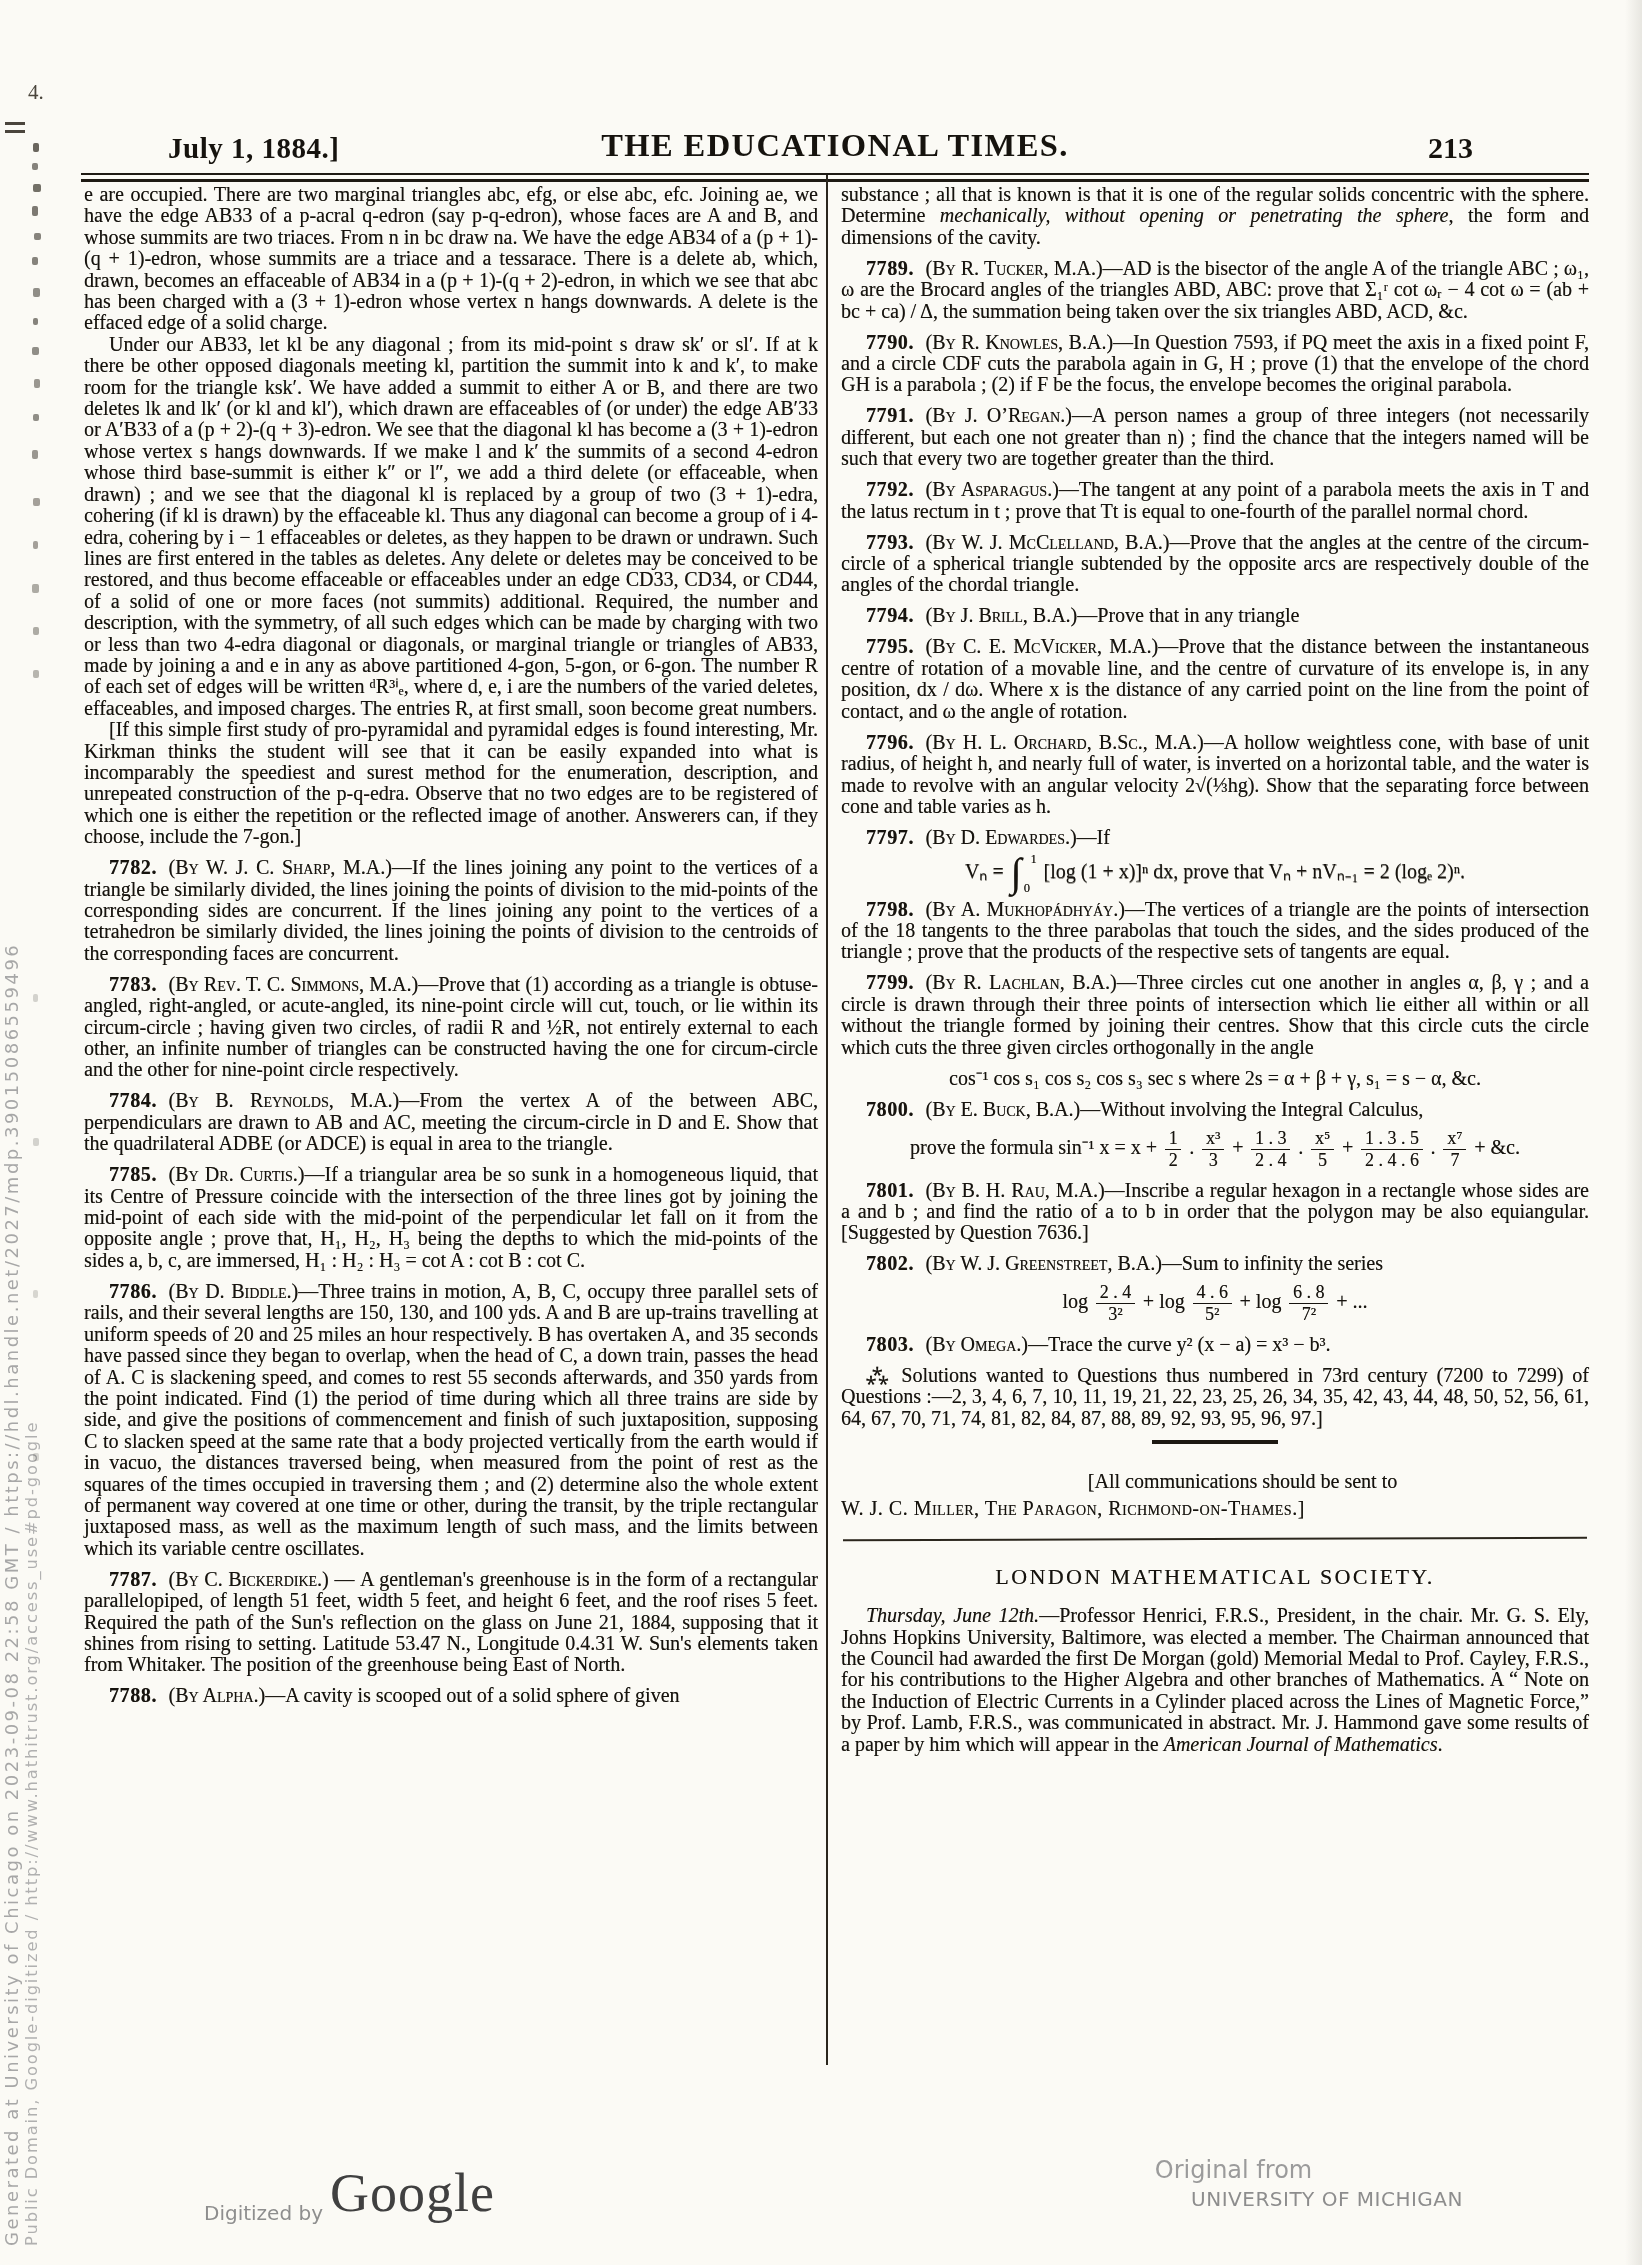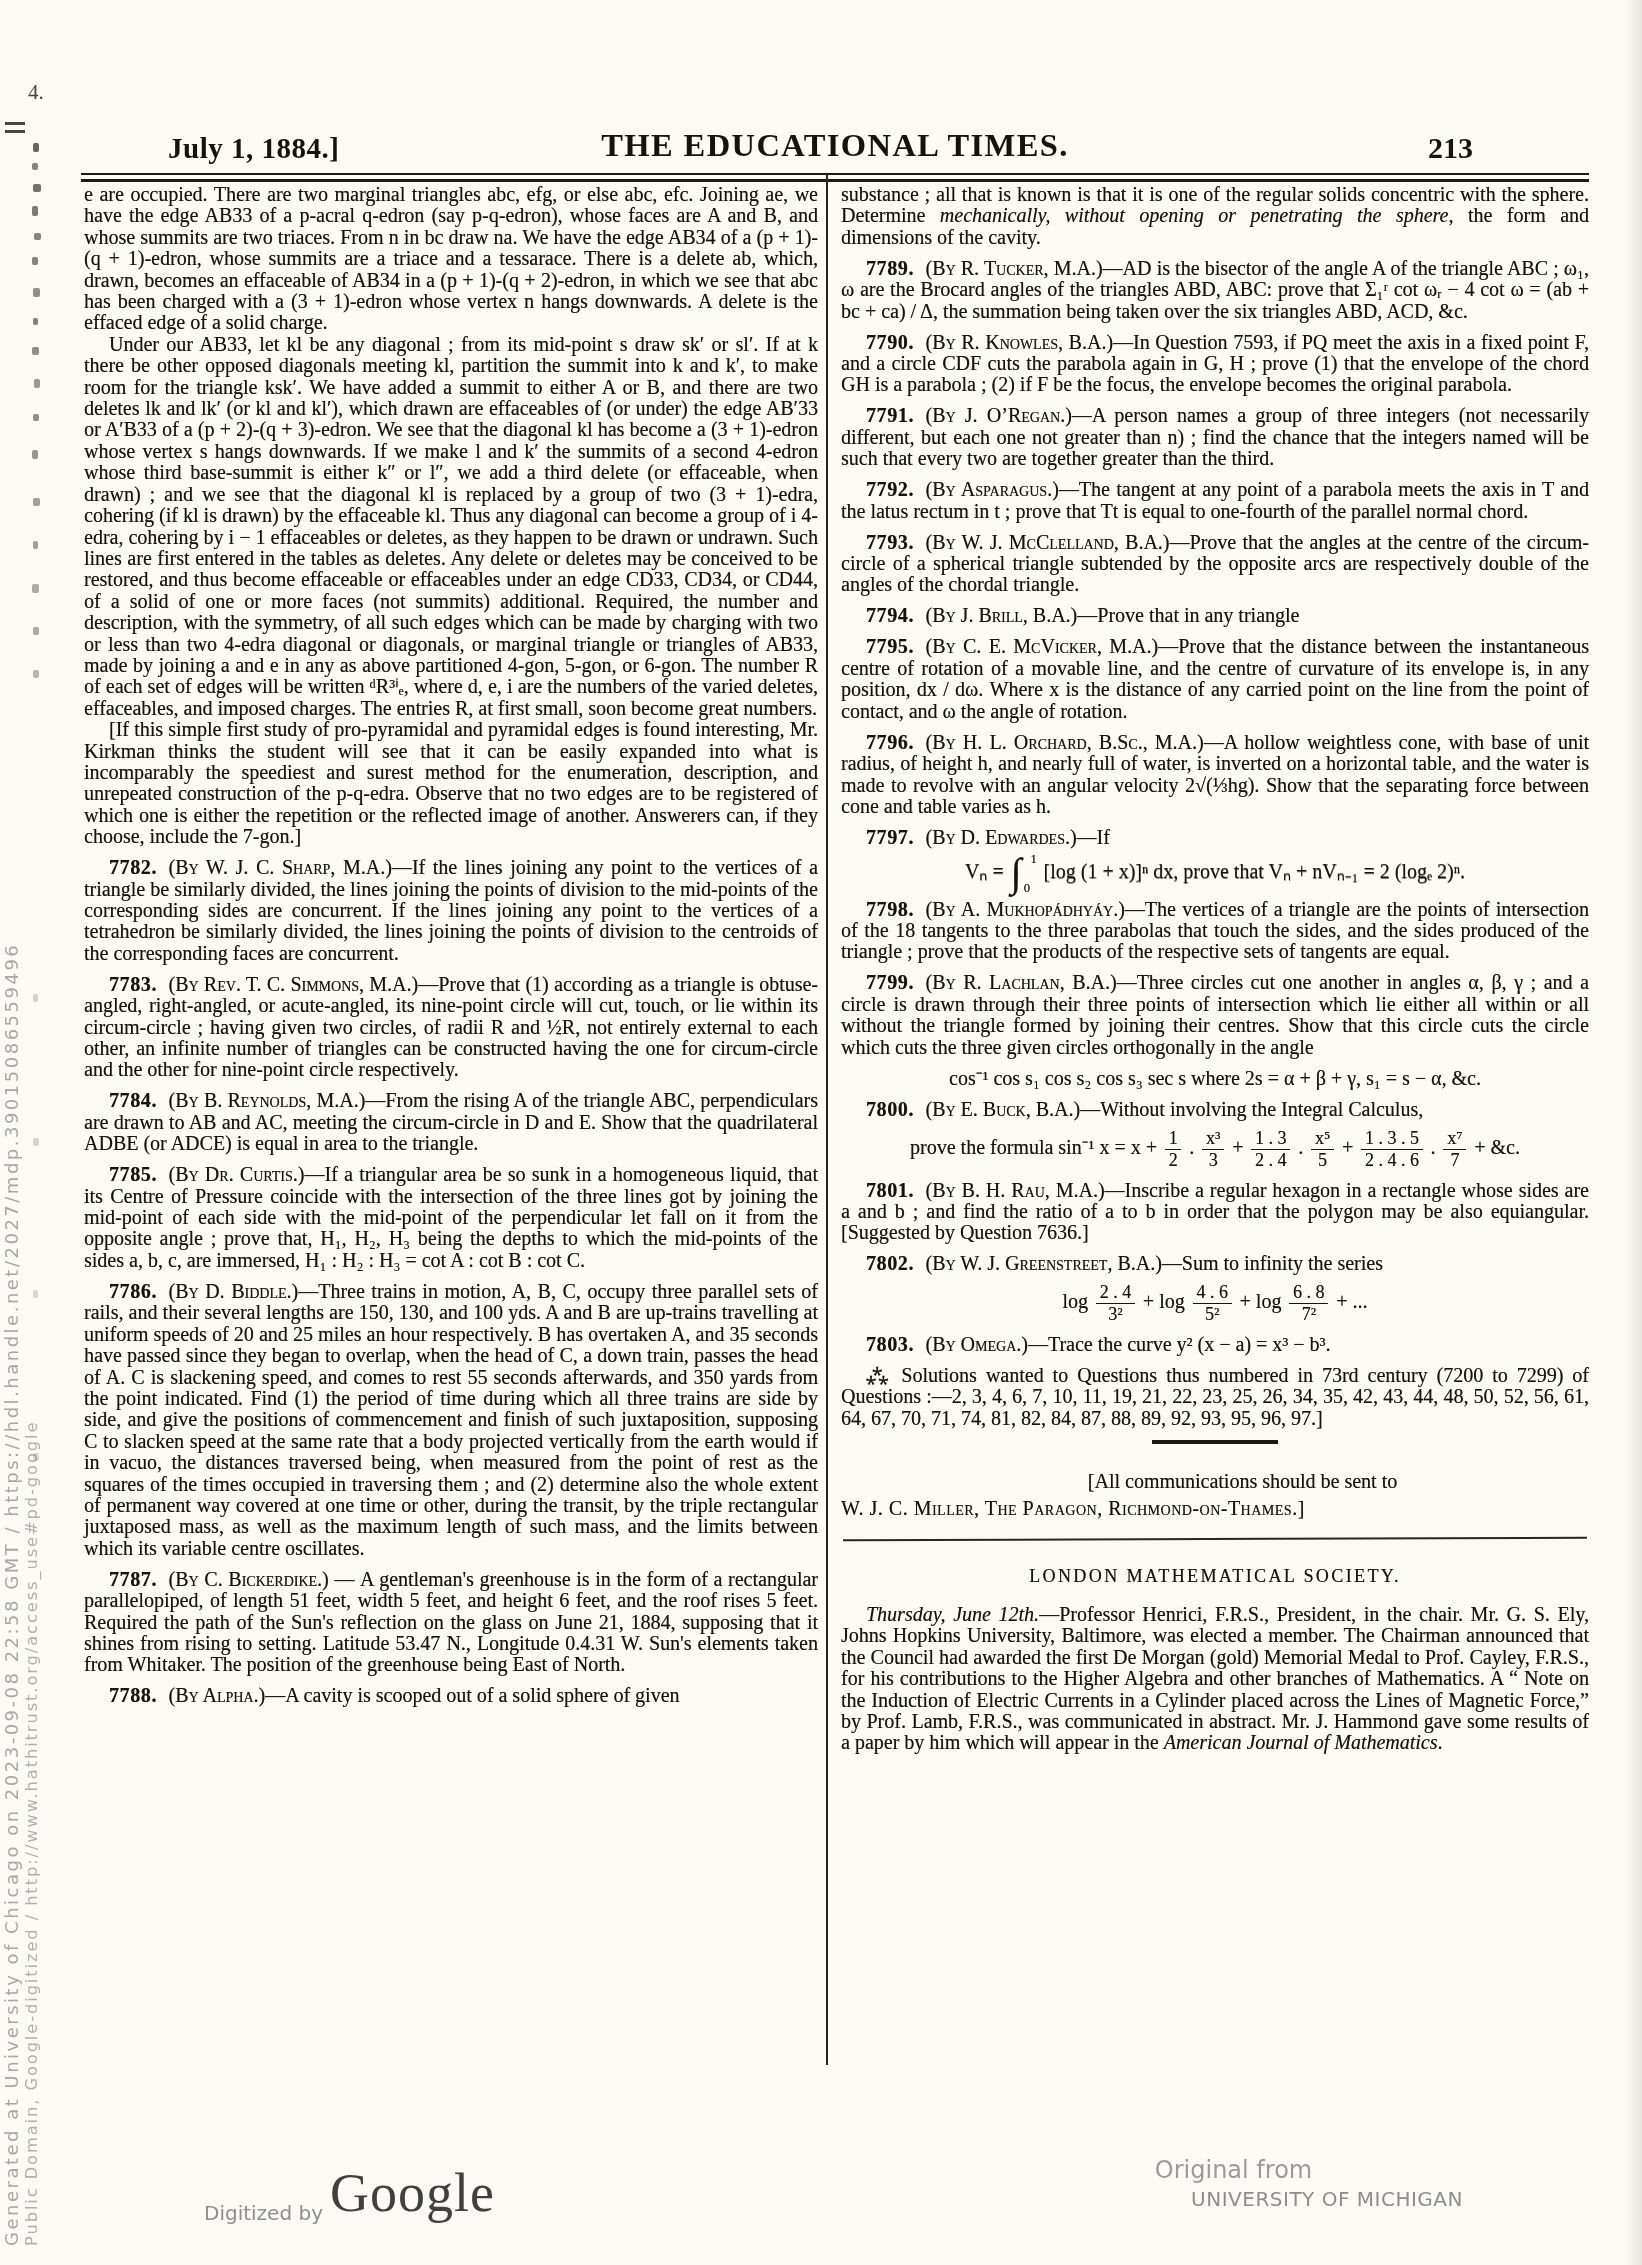--- a/index.html
+++ b/index.html
@@ -33,21 +33,21 @@
   .frac .den{display:block;padding-top:1px;}
   .bigint{position:relative;display:inline-block;font-size:40px;line-height:.8;vertical-align:-7.6px;padding-right:17px;margin-left:1.9px;}
   .ilim{position:absolute;font-size:12.4px;line-height:1;}
   .itop{top:-3.8px;right:1.9px;}
   .ibot{bottom:-5.7px;right:8.6px;}
   
   .short-rule{width:126px;height:3.3px;background:#1c1811;margin:11.5px auto 0;}
   .comm1{margin-top:27px;padding-left:55px;text-align:center;}
   .comm2{margin-top:5.7px;font-variant:small-caps;letter-spacing:0.5px;}
   .long-rule{height:2.4px;background:#2b261d;margin:19px 1.9px 0;transform:rotate(-.2deg);}
-  .soc-head{margin-top:25px;text-align:center;font-size:18px;letter-spacing:2.4px;font-weight:normal;text-indent:0;}
+  .soc-head{margin-top:25px;text-align:center;font-size:22px;letter-spacing:2.4px;font-weight:normal;text-indent:0;}
   .soc-para{margin-top:17px;}
   
   .mline{position:absolute;white-space:nowrap;font-family:"DejaVu Sans",sans-serif;
          color:#a7a7a7;transform-origin:0 0;transform:rotate(-90deg);}
   #margin-line1{left:1px;top:2246px;font-size:18px;letter-spacing:2.5px;}
   #margin-line2{left:22px;top:2246px;font-size:16.3px;letter-spacing:1.9px;color:#b0b0b0;}
   .corner-mark{position:absolute;left:28px;top:80px;font-size:21px;color:#4a453c;}
   .ftr-digitized{position:absolute;left:204px;top:2201px;font-size:20px;color:#8e8e8e;font-family:"DejaVu Sans",sans-serif;}
   .ftr-google{position:absolute;left:330px;top:2162px;font-size:54px;color:#404040;font-family:"Liberation Serif",serif;letter-spacing:1px;}
   .ftr-origfrom{position:absolute;left:1071px;top:2156px;width:325px;text-align:center;font-size:24px;color:#9b9b9b;font-family:"DejaVu Sans",sans-serif;}
@@ -68,21 +68,21 @@
 <div id="rule-bot" class="rule"></div>
 <div id="col-divider"></div>
 
 <div class="col" id="left-col">
   <p>e are occupied.  There are two marginal triangles abc, efg, or else abc, efc.  Joining ae, we have the edge AB33 of a p-acral q-edron (say p-q-edron), whose faces are A and B, and whose summits are two triaces. From n in bc draw na.  We have the edge AB34 of a (p + 1)-(q + 1)-edron, whose summits are a triace and a tessarace.  There is a delete ab, which, drawn, becomes an effaceable of AB34 in a (p + 1)-(q + 2)-edron, in which we see that abc has been charged with a (3 + 1)-edron whose vertex n hangs downwards.  A delete is the effaced edge of a solid charge.</p>
   <p class="indent">Under our AB33, let kl be any diagonal ; from its mid-point s draw sk′ or sl′.  If at k there be other opposed diagonals meeting kl, partition the summit into k and k′, to make room for the triangle ksk′.  We have added a summit to either A or B, and there are two deletes lk and lk′ (or kl and kl′), which drawn are effaceables of (or under) the edge AB′33 or A′B33 of a (p + 2)-(q + 3)-edron.  We see that the diagonal kl has become a (3 + 1)-edron whose vertex s hangs downwards.  If we make l and k′ the summits of a second 4-edron whose third base-summit is either k″ or l″, we add a third delete (or effaceable, when drawn) ; and we see that the diagonal kl is replaced by a group of two (3 + 1)-edra, cohering (if kl is drawn) by the effaceable kl.  Thus any diagonal can become a group of i 4-edra, cohering by i − 1 effaceables or deletes, as they happen to be drawn or undrawn.  Such lines are first entered in the tables as deletes.  Any delete or deletes may be conceived to be restored, and thus become effaceable or effaceables under an edge CD33, CD34, or CD44, of a solid of one or more faces (not summits) additional.  Required, the number and description, with the symmetry, of all such edges which can be made by charging with two or less than two 4-edra diagonal or diagonals, or marginal triangle or triangles of AB33, made by joining a and e in any as above partitioned 4-gon, 5-gon, or 6-gon.  The number R of each set of edges will be written ᵈR³ⁱₑ, where d, e, i are the numbers of the varied deletes, effaceables, and imposed charges.  The entries R, at first small, soon become great numbers.</p>
   <p class="indent">[If this simple first study of pro-pyramidal and pyramidal edges is found interesting, Mr. Kirkman thinks the student will see that it can be easily expanded into what is incomparably the speediest and surest method for the enumeration, description, and unrepeated construction of the p-q-edra. Observe that no two edges are to be registered of which one is either the repetition or the reflected image of another.  Answerers can, if they choose, include the 7-gon.]</p>
   <div>
       <p class="prob"><b class="pnum">7782.</b><span class="attr">(By W. J. C. Sharp, M.A.)—</span><span>If the lines joining any point to the vertices of a triangle be similarly divided, the lines joining the points of division to the mid-points of the corresponding sides are concurrent. If the lines joining any point to the vertices of a tetrahedron be similarly divided, the lines joining the points of division to the centroids of the corresponding faces are concurrent.</span></p>
       <p class="prob"><b class="pnum">7783.</b><span class="attr">(By Rev. T. C. Simmons, M.A.)—</span><span>Prove that (1) according as a triangle is obtuse-angled, right-angled, or acute-angled, its nine-point circle will cut, touch, or lie within its circum-circle ; having given two circles, of radii R and ½R, not entirely external to each other, an infinite number of triangles can be constructed having the one for circum-circle and the other for nine-point circle respectively.</span></p>
-      <p class="prob"><b class="pnum">7784.</b><span class="attr">(By B. Reynolds, M.A.)—</span><span>From the rising A of the triangle ABC, perpendiculars are drawn to AB and AC, meeting the circum-circle in D and E.  Show that the quadrilateral ADBE (or ADCE) is equal in area to the triangle.</span></p>
+      <p class="prob"><b class="pnum">7784.</b><span class="attr">(By B. Reynolds, M.A.)—</span><span>From the vertex A of the between ABC, perpendiculars are drawn to AB and AC, meeting the circum-circle in D and E.  Show that the quadrilateral ADBE (or ADCE) is equal in area to the triangle.</span></p>
       <p class="prob"><b class="pnum">7785.</b><span class="attr">(By Dr. Curtis.)—</span><span>If a triangular area be so sunk in a homogeneous liquid, that its Centre of Pressure coincide with the intersection of the three lines got by joining the mid-point of each side with the mid-point of the perpendicular let fall on it from the opposite angle ; prove that, H₁, H₂, H₃ being the depths to which the mid-points of the sides a, b, c, are immersed, H₁ : H₂ : H₃ = cot A : cot B : cot C.</span></p>
       <p class="prob"><b class="pnum">7786.</b><span class="attr">(By D. Biddle.)—</span><span>Three trains in motion, A, B, C, occupy three parallel sets of rails, and their several lengths are 150, 130, and 100 yds.  A and B are up-trains travelling at uniform speeds of 20 and 25 miles an hour respectively.  B has overtaken A, and 35 seconds have passed since they began to overlap, when the head of C, a down train, passes the head of A.  C is slackening speed, and comes to rest 55 seconds afterwards, and 350 yards from the point indicated.  Find (1) the period of time during which all three trains are side by side, and give the positions of commencement and finish of such juxtaposition, supposing C to slacken speed at the same rate that a body projected vertically from the earth would if in vacuo, the distances traversed being, when measured from the point of rest as the squares of the times occupied in traversing them ; and (2) determine also the whole extent of permanent way covered at one time or other, during the transit, by the triple rectangular juxtaposed mass, as well as the maximum length of such mass, and the limits between which its variable centre oscillates.</span></p>
       <p class="prob"><b class="pnum">7787.</b><span class="attr">(By C. Bickerdike.) — </span><span>A gentleman's greenhouse is in the form of a rectangular parallelopiped, of length 51 feet, width 5 feet, and height 6 feet, and the roof rises 5 feet.  Required the path of the Sun's reflection on the glass on June 21, 1884, supposing that it shines from rising to setting.  Latitude 53.47 N., Longitude 0.4.31 W.  Sun's elements taken from Whitaker.  The position of the greenhouse being East of North.</span></p>
       <p class="prob"><b class="pnum">7788.</b><span class="attr">(By Alpha.)—</span><span>A cavity is scooped out of a solid sphere of given</span></p>
     </div>
 </div>
 
 <div class="col" id="right-col">
   <p><span>substance ; all that is known is that it is one of the regular solids concentric with the sphere.  Determine </span><i>mechanically, without opening or penetrating the sphere</i><span>, the form and dimensions of the cavity.</span></p>
 

